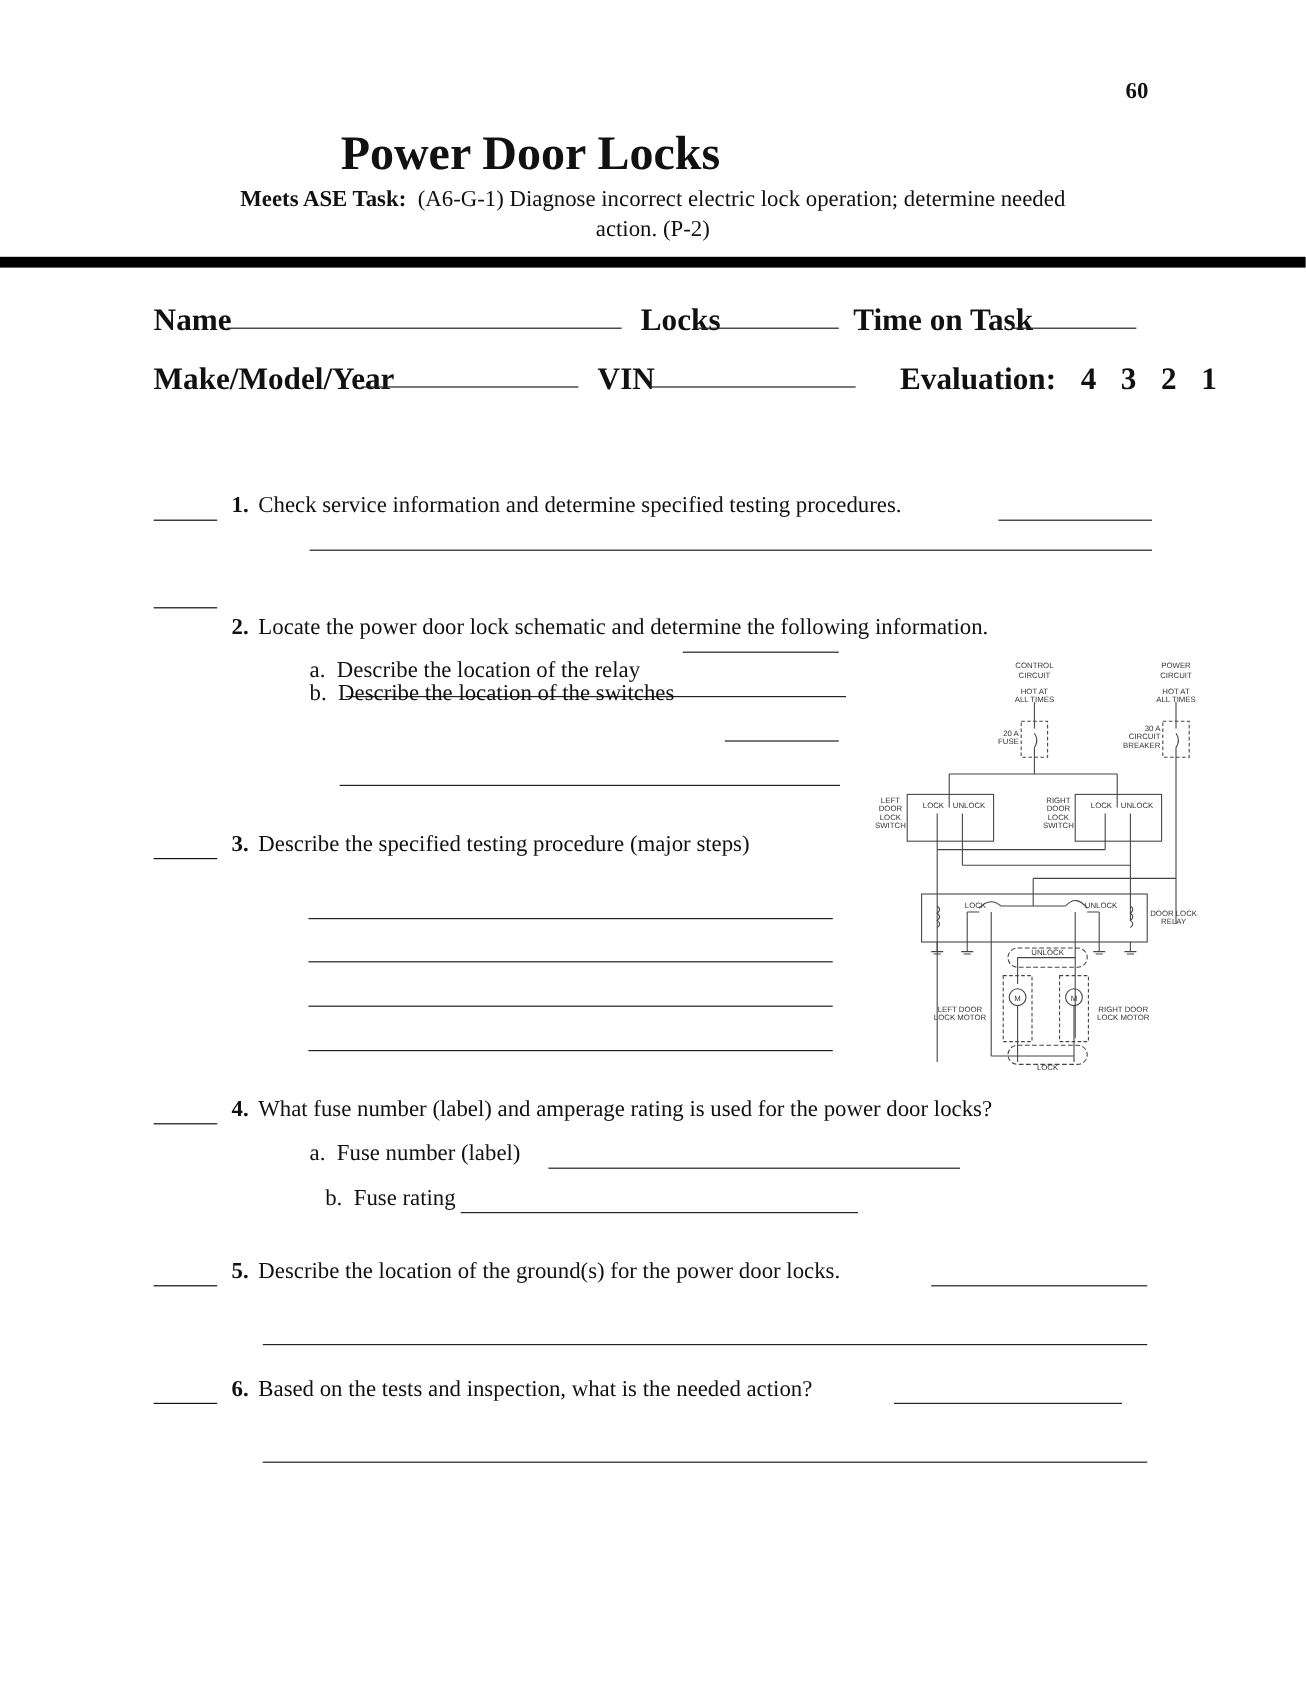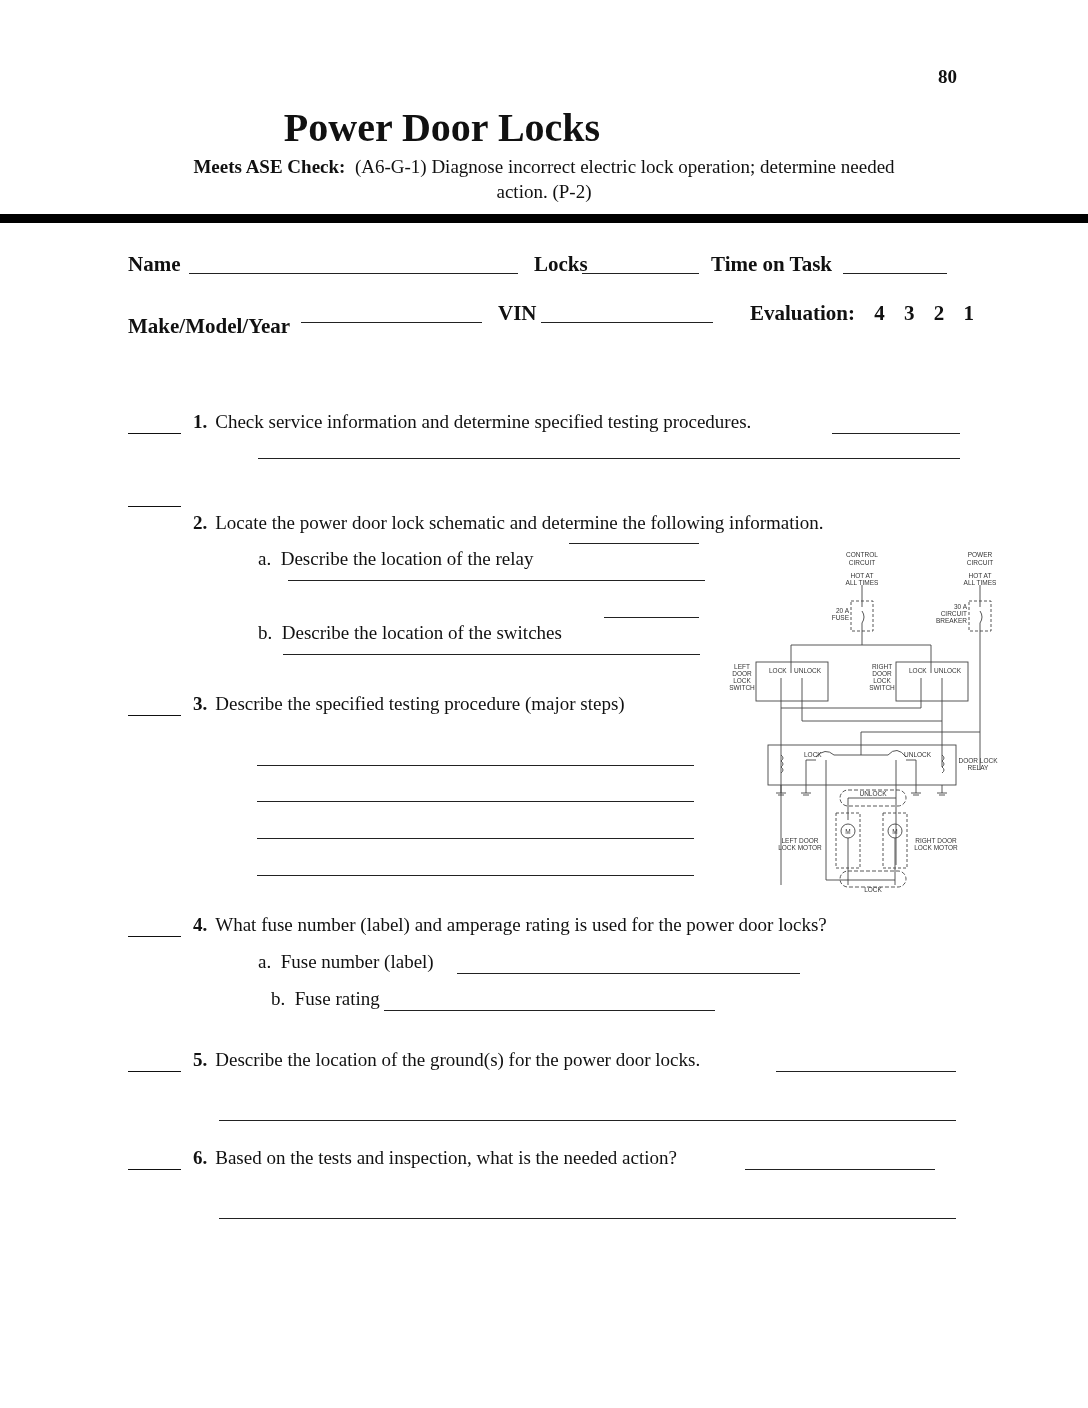--- a/index.html
+++ b/index.html
@@ -4,48 +4,48 @@
 <style>
   html, body { margin: 0; padding: 0; background: #ffffff; }
   body { width: 1088px; height: 1408px; position: relative; overflow: hidden;
          font-family: "Liberation Serif", "DejaVu Serif", serif; color: #111; }
   .abs { position: absolute; }
   .page-num { left: 938px; top: 66px; font-size: 19px; font-weight: bold; }
   .title { left: 0; width: 884px; top: 104px; text-align: center; font-size: 40px; font-weight: bold; letter-spacing: 0px; }
   .task { left: 140px; width: 808px; top: 154px; text-align: center; font-size: 19px; line-height: 25px; }
   .task b { font-weight: bold; }
   .rule { left: 0; top: 214px; width: 1088px; height: 9px; background: #000; }
-  .field-label { font-size: 21px; font-weight: bold; }
+  .field-label { font-size: 26px; font-weight: bold; }
   .line { position: absolute; height: 0; border-top: 1.4px solid #222; }
   .q { position: absolute; font-size: 19px; white-space: nowrap; }
   .q .num { font-weight: bold; margin-right: 8px; }
   .score { position: absolute; width: 53px; border-top: 1.6px solid #111; }
   .eval span { margin-left: 14px; }
   svg text { font-family: "Liberation Sans", "DejaVu Sans", sans-serif; font-size: 6.5px; fill: #333; }
 </style>
 </head>
 <body>
 
-<div class="abs page-num">80</div>
+<div class="abs page-num">60</div>
 <div class="abs title">Power Door Locks</div>
 <div class="abs task">
-  <b>Meets ASE Check:</b>&nbsp;
+  <b>Meets ASE Task:</b>&nbsp;
   <span>(A6-G-1)  Diagnose incorrect electric lock operation; determine needed</span><br>
   <span>action.  (P-2)</span>
 </div>
 <div class="abs rule"></div>
 
 <div class="abs field-label" style="left:128px;top:252px;">Name</div>
 <div class="line" style="left:189px;top:273px;width:329px;"></div>
 <div class="abs field-label" style="left:534px;top:252px;">Locks</div>
 <div class="line" style="left:582px;top:273px;width:117px;"></div>
 <div class="abs field-label" style="left:711px;top:252px;">Time on Task</div>
 <div class="line" style="left:843px;top:273px;width:104px;"></div>
 
-<div class="abs field-label" style="left:128px;top:314px;">Make/Model/Year</div>
+<div class="abs field-label" style="left:128px;top:301px;">Make/Model/Year</div>
 <div class="line" style="left:301px;top:322px;width:181px;"></div>
 <div class="abs field-label" style="left:498px;top:301px;">VIN</div>
 <div class="line" style="left:541px;top:322px;width:172px;"></div>
 <div class="abs field-label eval" style="left:750px;top:301px;">
   <span style="margin-left:0">Evaluation:</span>
   <span>4</span>
   <span>3</span>
   <span>2</span>
   <span>1</span>
 </div>
@@ -59,21 +59,21 @@
 
 <div class="score" style="left:128px;top:506px;"></div>
 <div class="q" style="left:193px;top:484px;margin-top:28px;">
   <span class="num">2.</span><span>Locate the power door lock schematic and determine the following information.</span>
 </div>
 <div class="q" style="left:258px;top:548px;">
   <span>a.</span>&nbsp; <span>Describe the location of the relay</span>
 </div>
 <div class="line" style="left:569px;top:543px;width:130px;"></div>
 <div class="line" style="left:288px;top:580px;width:417px;"></div>
-<div class="q" style="left:258px;top:622px;text-align:center;">
+<div class="q" style="left:258px;top:567px;text-align:center;">
   <span>b.</span>&nbsp; <span>Describe the location of the switches</span>
 </div>
 <div class="line" style="left:604px;top:617px;width:95px;"></div>
 <div class="line" style="left:283px;top:654px;width:417px;"></div>
 
 <div class="score" style="left:128px;top:715px;"></div>
 <div class="q" style="left:193px;top:693px;">
   <span class="num">3.</span><span>Describe the specified testing procedure (major steps)</span>
 </div>
 <div class="line" style="left:257px;top:765px;width:437px;"></div>

